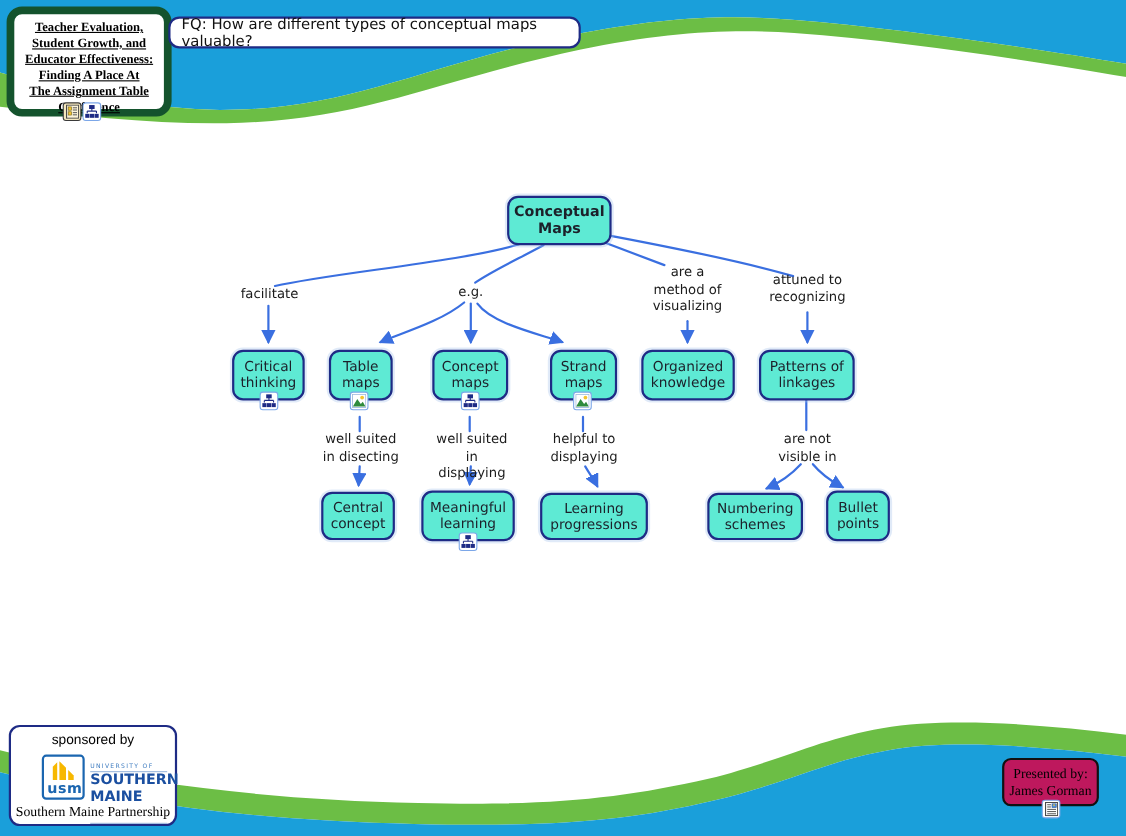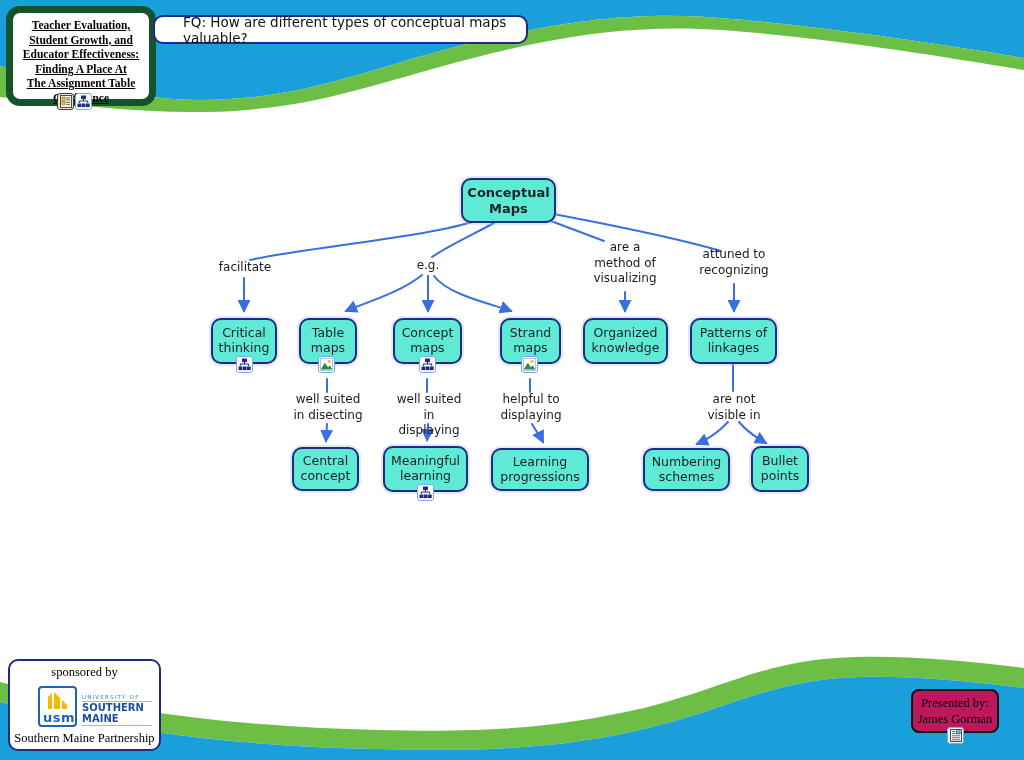--- a/index.html
+++ b/index.html
@@ -54,35 +54,35 @@
        background:#fff;border:7px solid #14532d;border-radius:14px;z-index:4;
        font-family:"Liberation Serif","DejaVu Serif",serif;font-weight:bold;font-size:11.5px;
        line-height:1.27;text-align:center;color:#000;white-space:pre-line;padding-top:5px;text-decoration:underline;}
   .title-icons{position:absolute;left:57px;top:93px;display:flex;gap:1px;z-index:5;}
   .mini-icon{width:17px;height:17px;box-sizing:border-box;background:#fff;border:1.5px solid #7CA7E8;
        border-radius:3px;display:flex;align-items:center;justify-content:center;}
   .mini-icon.dark{border-color:#3a3a3a;background:#F4E7BC;}
 
   .fq-box{position:absolute;left:153px;top:15px;width:375px;height:29px;box-sizing:border-box;
        background:#fff;border:2.5px solid #1E2B85;border-radius:10px;z-index:4;
-       display:flex;align-items:center;padding-left:28px;font-size:13.5px;color:#111;}
+       display:flex;align-items:center;padding-left:10px;font-size:13.5px;color:#111;}
 
   .sponsor-box{position:absolute;left:8px;top:659px;width:153px;height:92px;box-sizing:border-box;
        background:#fff;border:2.5px solid #1E2B85;border-radius:10px;z-index:4;}
   .sponsored-by{position:absolute;left:0;right:0;top:4px;text-align:center;
-       font-family:Liberation Serif, serif;font-size:12.5px;color:#000;}
+       font-family:Liberation Sans, sans-serif;font-size:12.5px;color:#000;}
   .usm-mark{position:absolute;left:28px;top:25px;width:39px;height:41px;box-sizing:border-box;
        border:2px solid #1B66B0;border-radius:4px;background:#fff;}
   .usm-word{position:absolute;left:3px;bottom:1px;font-weight:bold;font-size:13px;color:#1B66B0;
        letter-spacing:.5px;line-height:1;}
   .usm-text{position:absolute;left:72px;top:33px;width:70px;}
   .usm-line1{font-size:5.5px;letter-spacing:1.2px;color:#3E7CC0;border-bottom:1px solid #9db9dd;
        padding-bottom:1px;}
-  .usm-line2{font-size:10px;font-weight:bold;color:#1B4FA0;border-bottom:1px solid #9db9dd;
-       padding-bottom:1px;}
+  .usm-line2{font-size:13px;font-weight:bold;color:#1B4FA0;border-bottom:1px solid #9db9dd;
+       padding-bottom:16px;}
   .partnership{position:absolute;left:0;right:0;bottom:3px;text-align:center;
        font-family:"Liberation Serif","DejaVu Serif",serif;font-size:12.5px;color:#000;margin-top:15px;}
 
   .presented-box{position:absolute;left:911px;top:689px;width:88px;height:44px;box-sizing:border-box;
        background:#be185d;border:2px solid #111;border-radius:8px;z-index:4;display:flex;
        align-items:center;justify-content:center;text-align:center;white-space:pre-line;
        font-family:"Liberation Serif","DejaVu Serif",serif;font-size:12.5px;color:#000;line-height:1.3;}
   #b-presented{left:947px;top:727px;z-index:5;}
 </style>
 </head>

